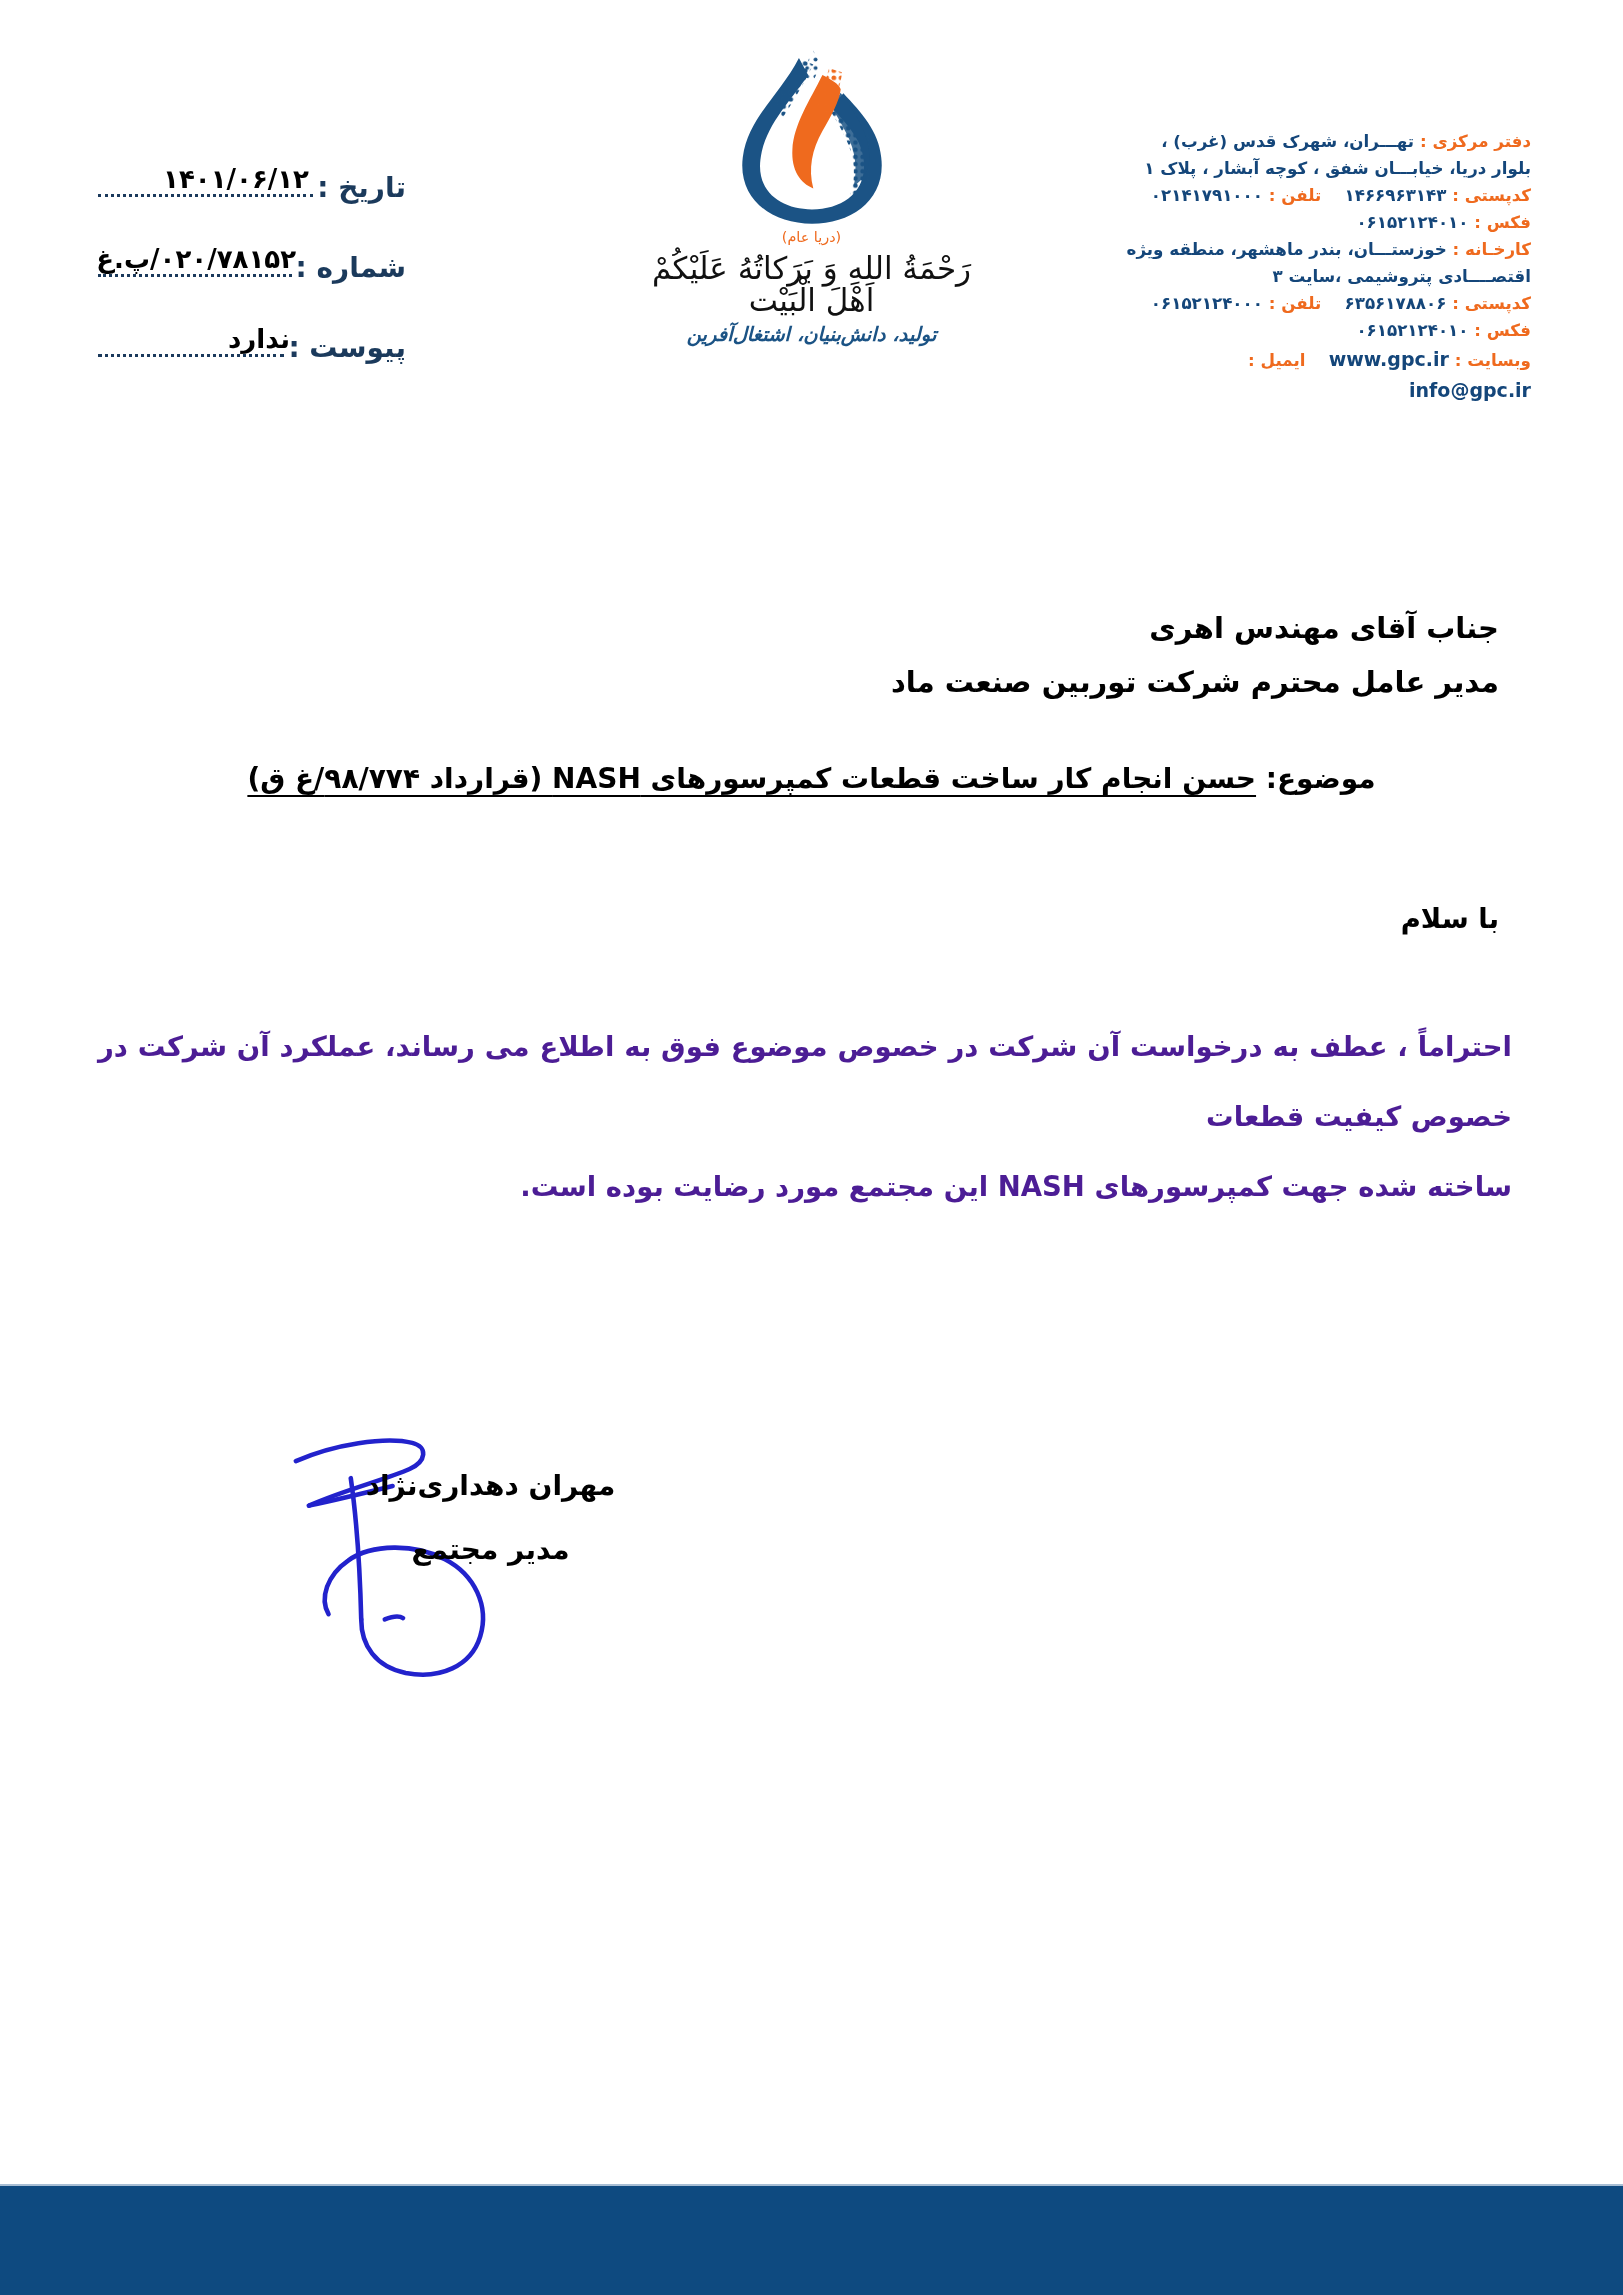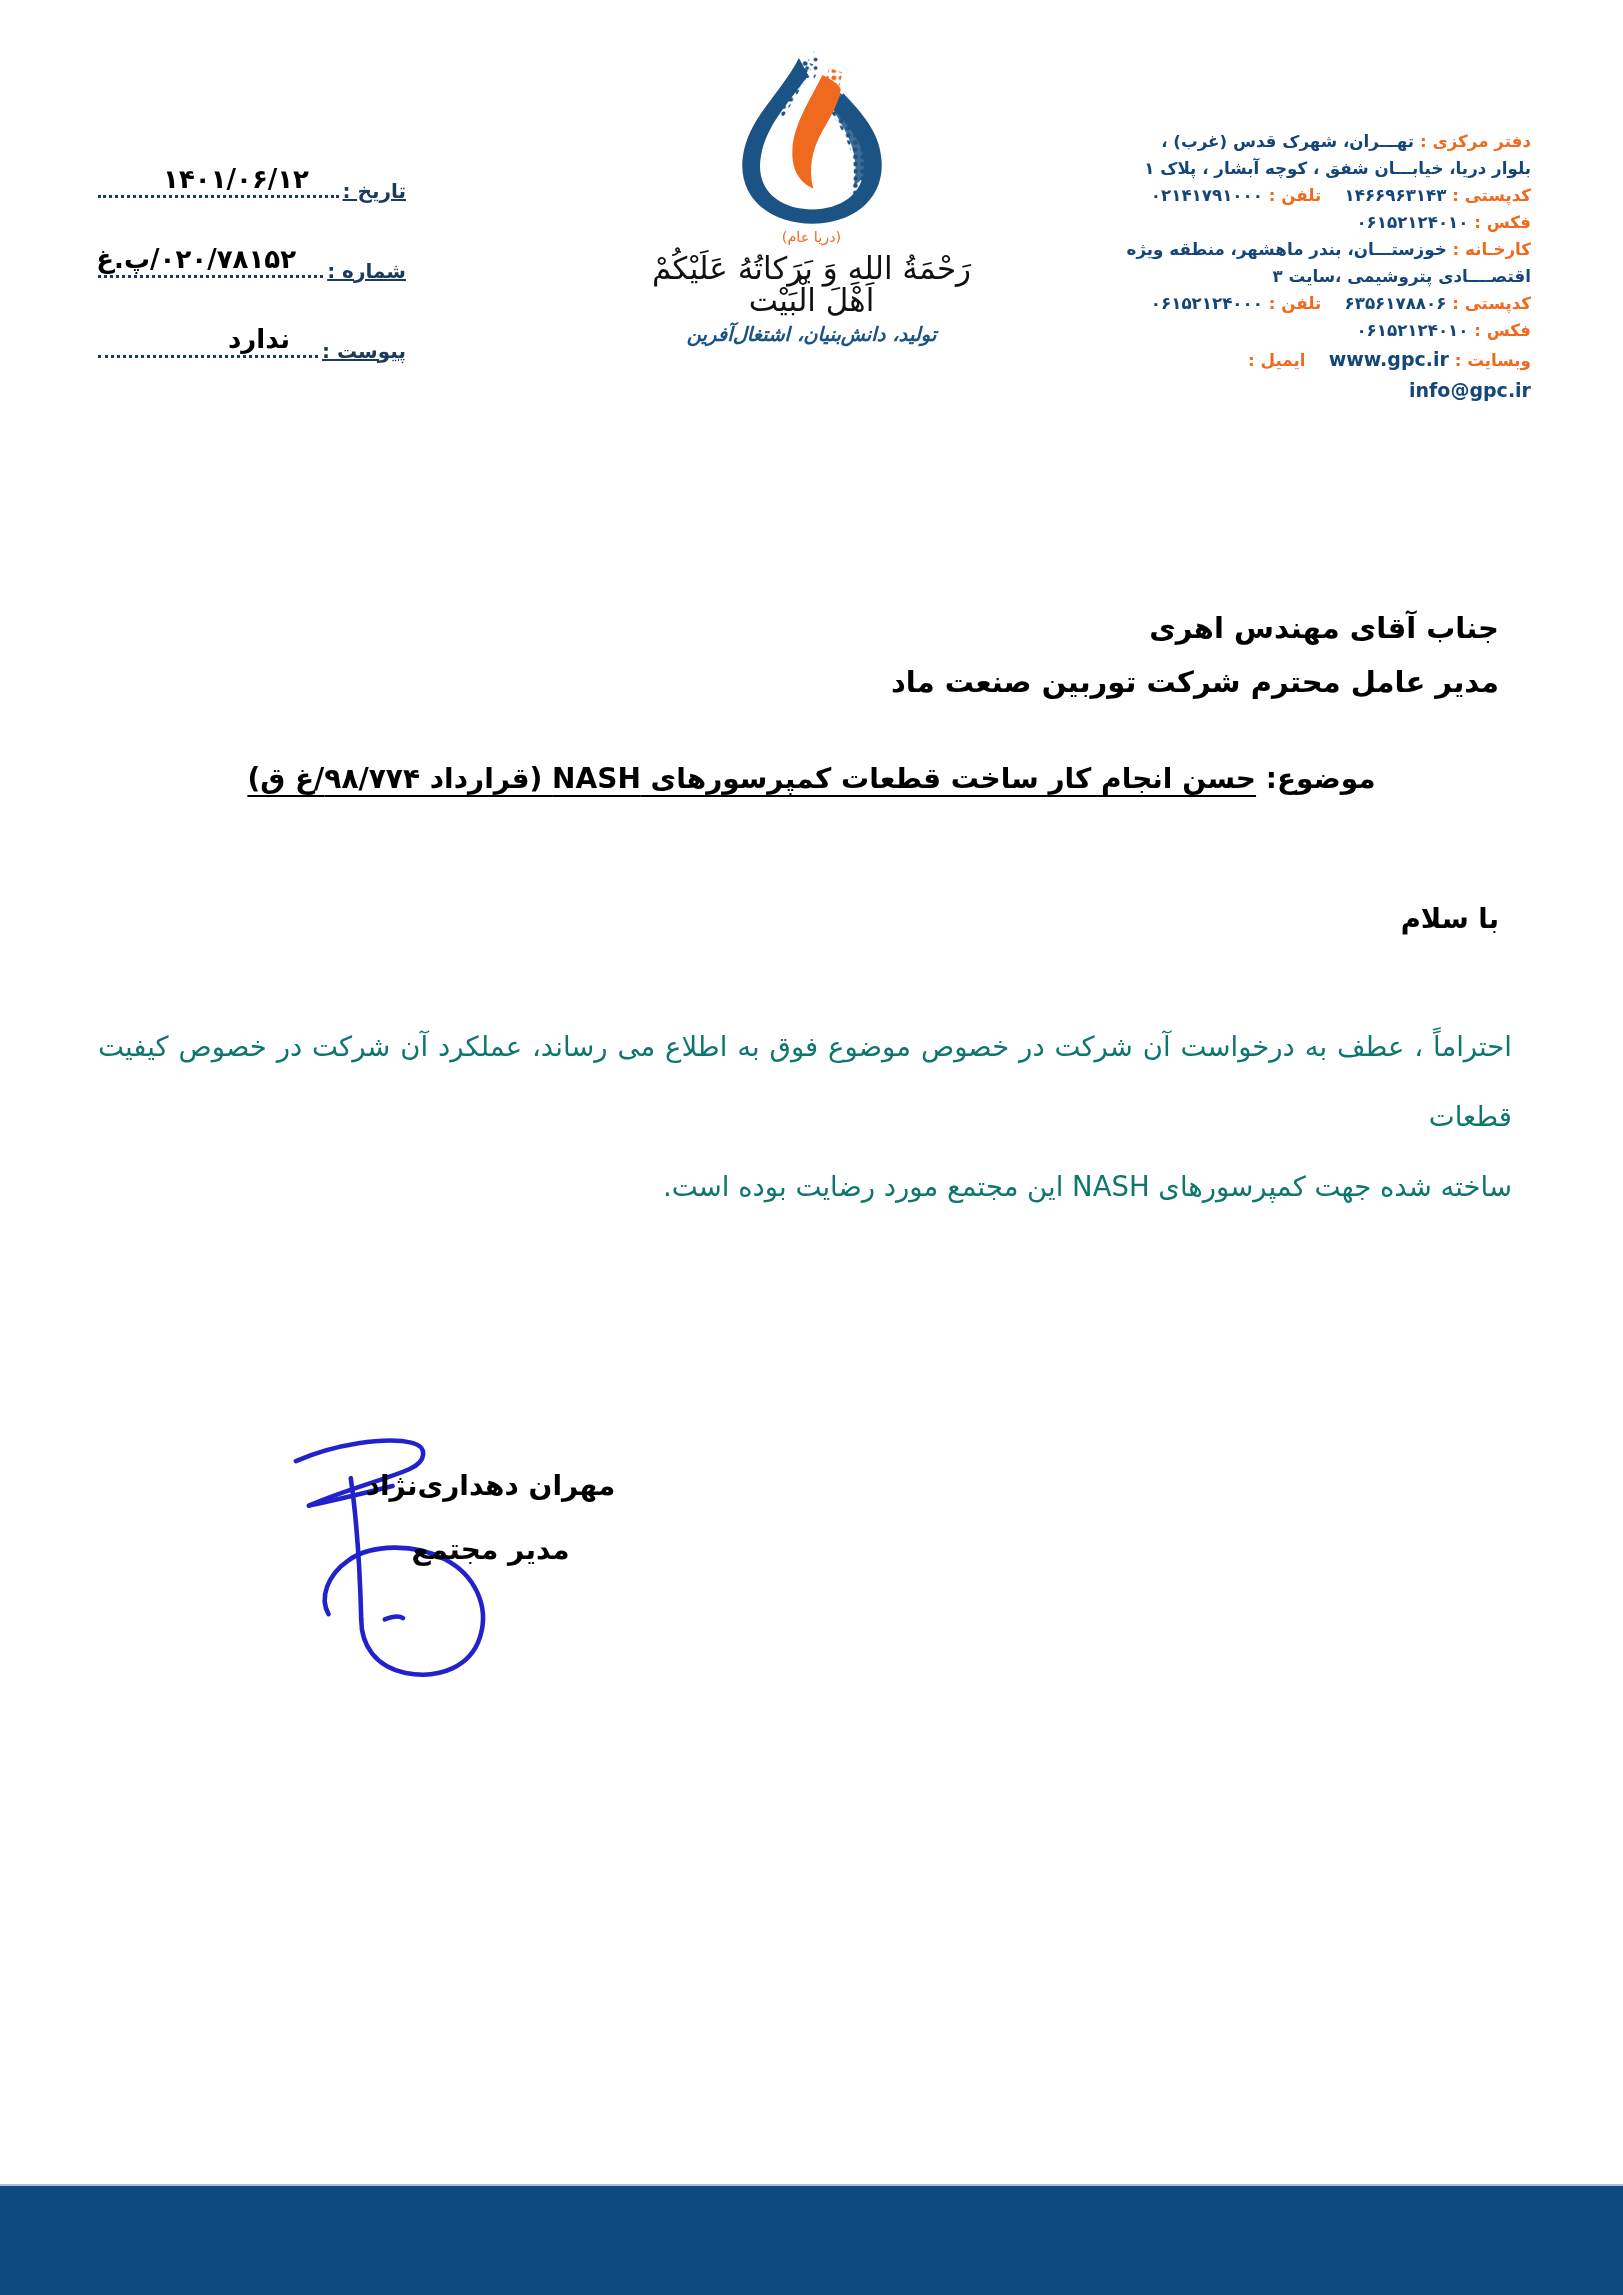--- a/index.html
+++ b/index.html
@@ -46,25 +46,24 @@
     right: 0;
     left: 0;
     bottom: 11.8px;
     display: flex;
     flex-direction: row;
     align-items: baseline;
     white-space: nowrap;
   }
   .meta-label {
     color: #1B3A5C;
-    font-size: 20px;
+    font-size: 28px;
     font-weight: bold;
     font-family: "DejaVu Sans", sans-serif;
     flex: 0 0 auto;
-    text-decoration: underline;
   }
   .meta-dots {
     flex: 1 1 auto;
     border-bottom: 3.3px dotted #1B3A5C;
     margin: 0 3.9px 6.5px 0;
     height: 0.7px;
   }
   .meta-value {
     position: absolute;
     bottom: 22px;
@@ -187,22 +186,22 @@
     color: #000000;
   }
   .body-text {
     position: absolute;
     top: 1011px;
     right: 111px;
     left: 98px;
     direction: rtl;
     text-align: justify;
     font-size: 27.5px;
-    font-weight: normal;
-    color: #0f766e;
+    font-weight: bold;
+    color: #4c1d95;
     line-height: 2.55;
   }
 
   
   .signature {
     position: absolute;
     top: 1423px;
     left: 0;
     width: 1609px;
     height: 275px;

